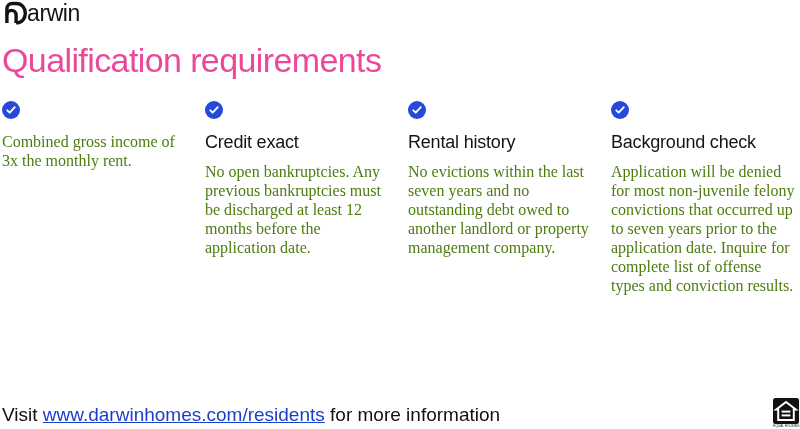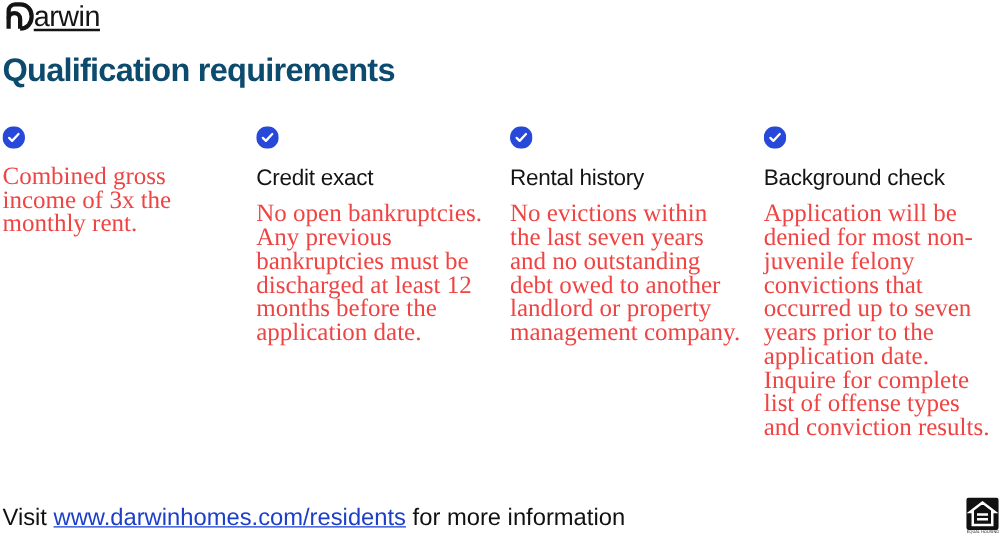--- a/index.html
+++ b/index.html
@@ -9,40 +9,39 @@
     font-family: "Liberation Sans", sans-serif;
     color: #141414;
   }
 
   
   .logo {
     position: absolute;
     top: 1px; left: 2px;
     display: flex;
     align-items: flex-start;
-    text-decoration: underline;
   }
   .logo svg { display: block; }
   .logo .wordmark-tail {
     font-size: 23px;
     font-weight: 500;
     letter-spacing: -0.4px;
     color: #141414;
     margin-left: -1px;
     line-height: 24px;
   }
 
   
   .page-title {
     position: absolute;
     top: 41px; left: 2px;
-    font-size: 26px;
-    font-weight: 700;
+    font-size: 34px;
+    font-weight: 400;
     letter-spacing: -0.6px;
-    color: #0c4a6e;
+    color: #ec4899;
   }
 
   
   .grid {
     position: absolute;
     top: 101px; left: 2px;
     width: 796px;
     display: grid;
     grid-template-columns: repeat(4, 1fr);
     column-gap: 16px;
@@ -55,23 +54,23 @@
   .check-badge svg { display: block; }
   .col-title {
     font-size: 18px;
     font-weight: 500;
     letter-spacing: -0.2px;
     color: #141414;
     margin-bottom: 9px;
   }
   .col-body p {
     font-family: "Liberation Serif", "DejaVu Serif", serif;
-    font-size: 20px;
+    font-size: 16px;
     line-height: 19px;
-    color: #ef4444;
+    color: #4d7c0f;
     max-width: 186px;
   }
   .col-body p + p { margin-top: 11px; }
 
   
   .footer {
     position: absolute;
     left: 2px; top: 404px;
     font-size: 19px;
     color: #111111;

